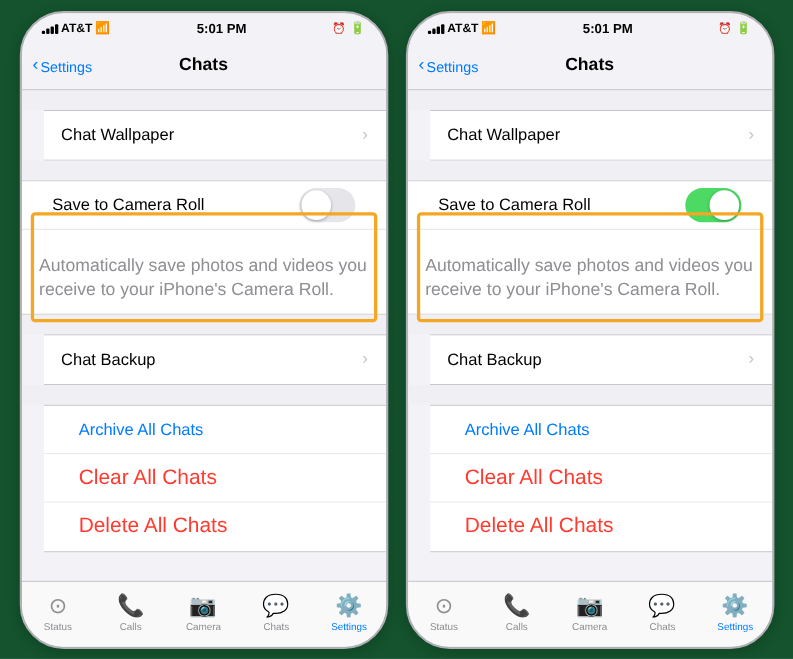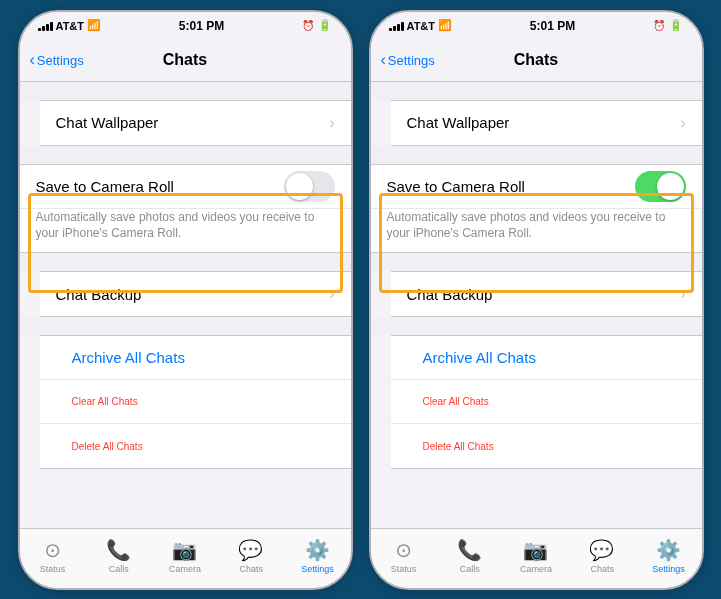--- a/index.html
+++ b/index.html
@@ -10,21 +10,21 @@
       display: flex;
       align-items: center;
       justify-content: center;
       font-family: -apple-system, 'Helvetica Neue', sans-serif;
     }
     .container {
       display: flex;
       gap: 0px;
       width: 721px;
       height: 599px;
-      background: #0c4a6e;
+      background: #14532d;
       align-items: center;
       justify-content: center;
     }
     .phone-wrapper {
       position: relative;
       margin: 8px;
     }
     .phone {
       width: 335px;
       height: 580px;
@@ -119,47 +119,47 @@
       color: #c7c7cc;
       font-size: 16px;
     }
     .row-blue {
       color: #007aff;
       font-size: 15px;
       padding: 12px 16px;
     }
     .row-red {
       color: #ff3b30;
-      font-size: 10px;
+      font-size: 19px;
       padding: 4px 16px;
     }
 
     
     .toggle-section {
       background: #fff;
       border-top: 1px solid #c8c8cc;
       border-bottom: 1px solid #c8c8cc;
     }
     .toggle-row {
       display: flex;
       align-items: center;
-      padding: 0 16px;
+      padding: 0 28px;
       min-height: 44px;
       background: #fff;
       border-bottom: 1px solid #e5e5ea;
     }
     .toggle-label {
       flex: 1;
       font-size: 15px;
       color: #000;
     }
     .toggle-desc {
-      font-size: 12px;
+      font-size: 16px;
       color: #8e8e93;
-      padding: 0 16px 10px 16px;
+      padding: 22px 16px 10px 16px;
       background: #fff;
       line-height: 1.4;
     }
 
     
     .toggle {
       width: 51px;
       height: 31px;
       border-radius: 15.5px;
       position: relative;

